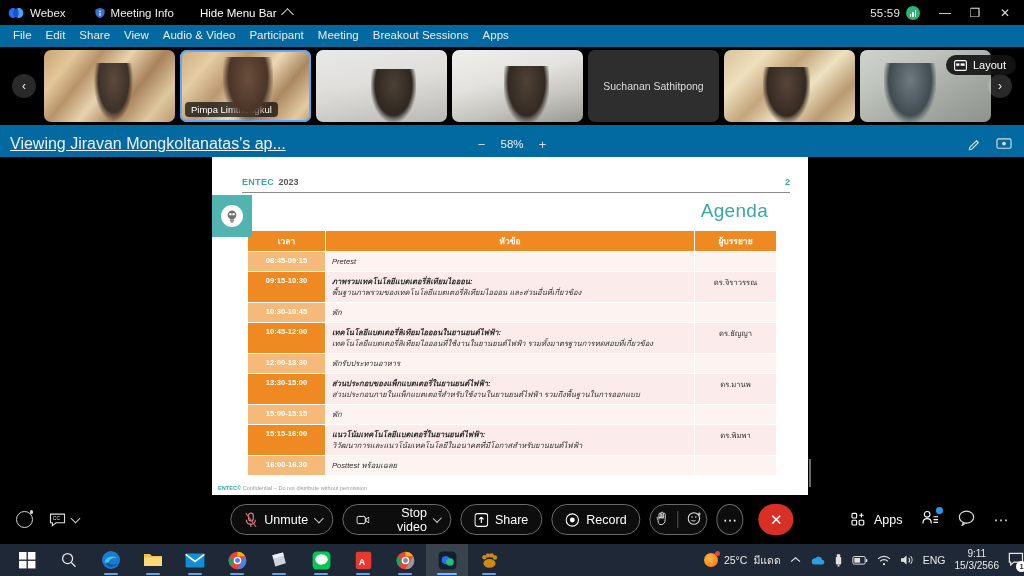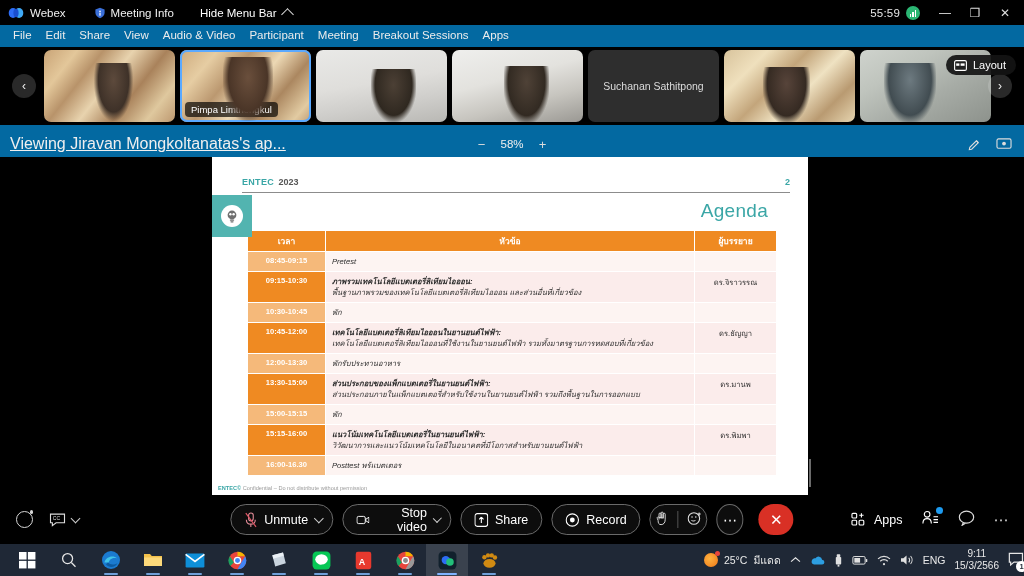--- a/index.html
+++ b/index.html
@@ -405,21 +405,21 @@
             <td class="time">15:15-16:00</td>
             <td class="topic">
               <span class="t-head">แนวโน้มเทคโนโลยีแบตเตอรี่ในยานยนต์ไฟฟ้า:</span>
               <span class="t-sub">วิวัฒนาการและแนวโน้มเทคโนโลยีในอนาคตที่มีโอกาสสำหรับยานยนต์ไฟฟ้า</span>
             </td>
             <td class="speaker">ดร.พิมพา</td>
           </tr>
           <tr class="shade">
             <td class="time light">16:00-16.30</td>
             <td class="topic">
-              <span class="t-sub">Posttest พร้แบตเตอร</span>
+              <span class="t-sub">Posttest พร้อมเฉลย</span>
             </td>
             <td class="speaker"></td>
           </tr>
         </tbody>
       </table>
 
       <div class="slide-foot">
         <b>ENTEC©</b>
         <span>Confidential – Do not distribute without permission</span>
       </div>

